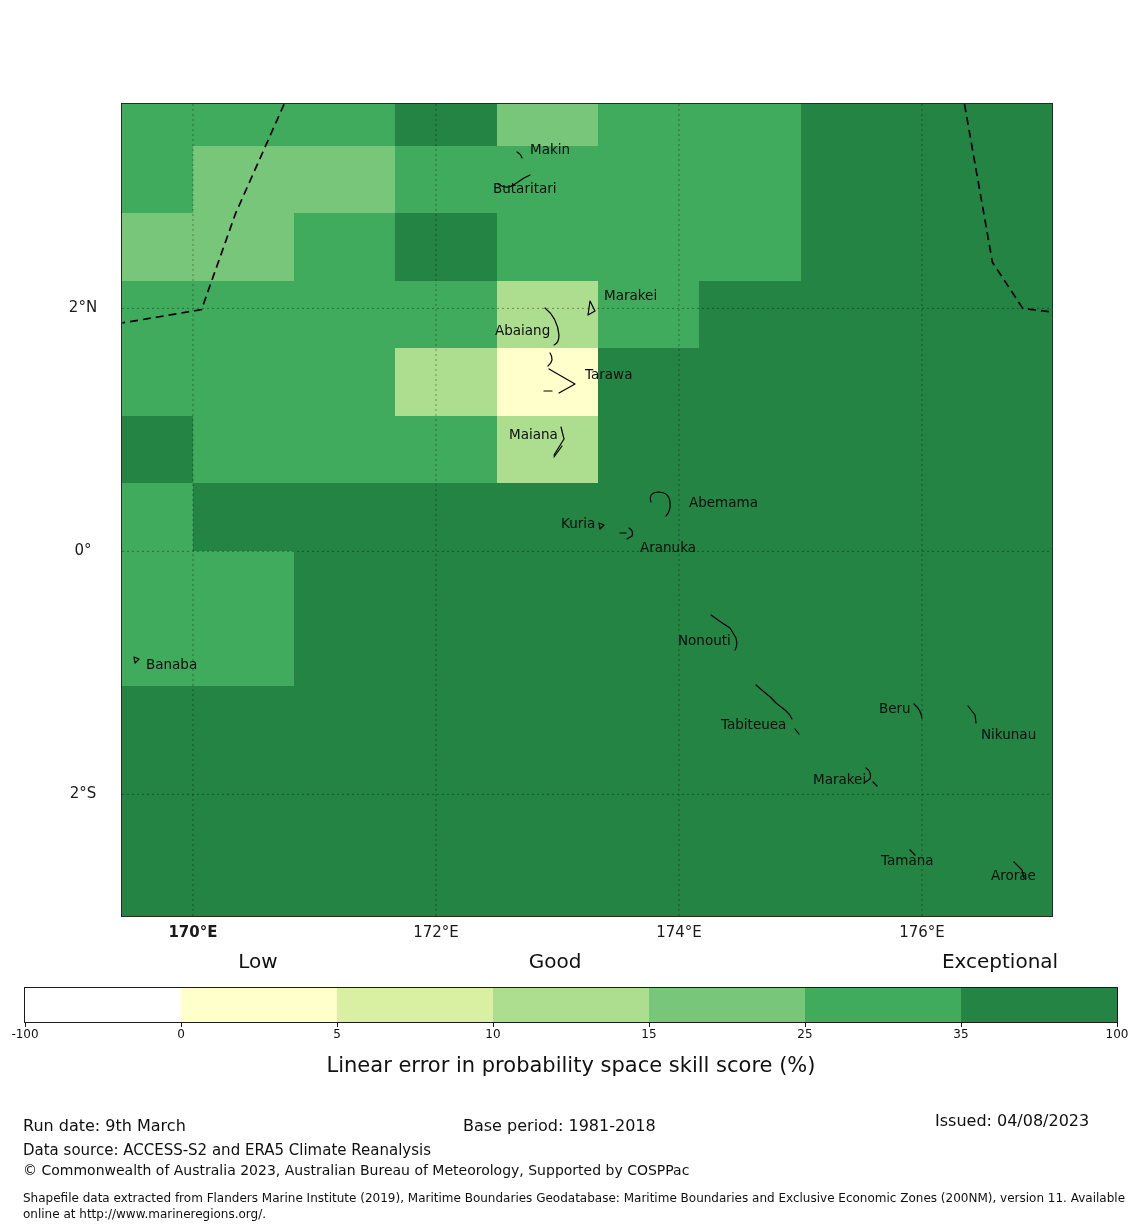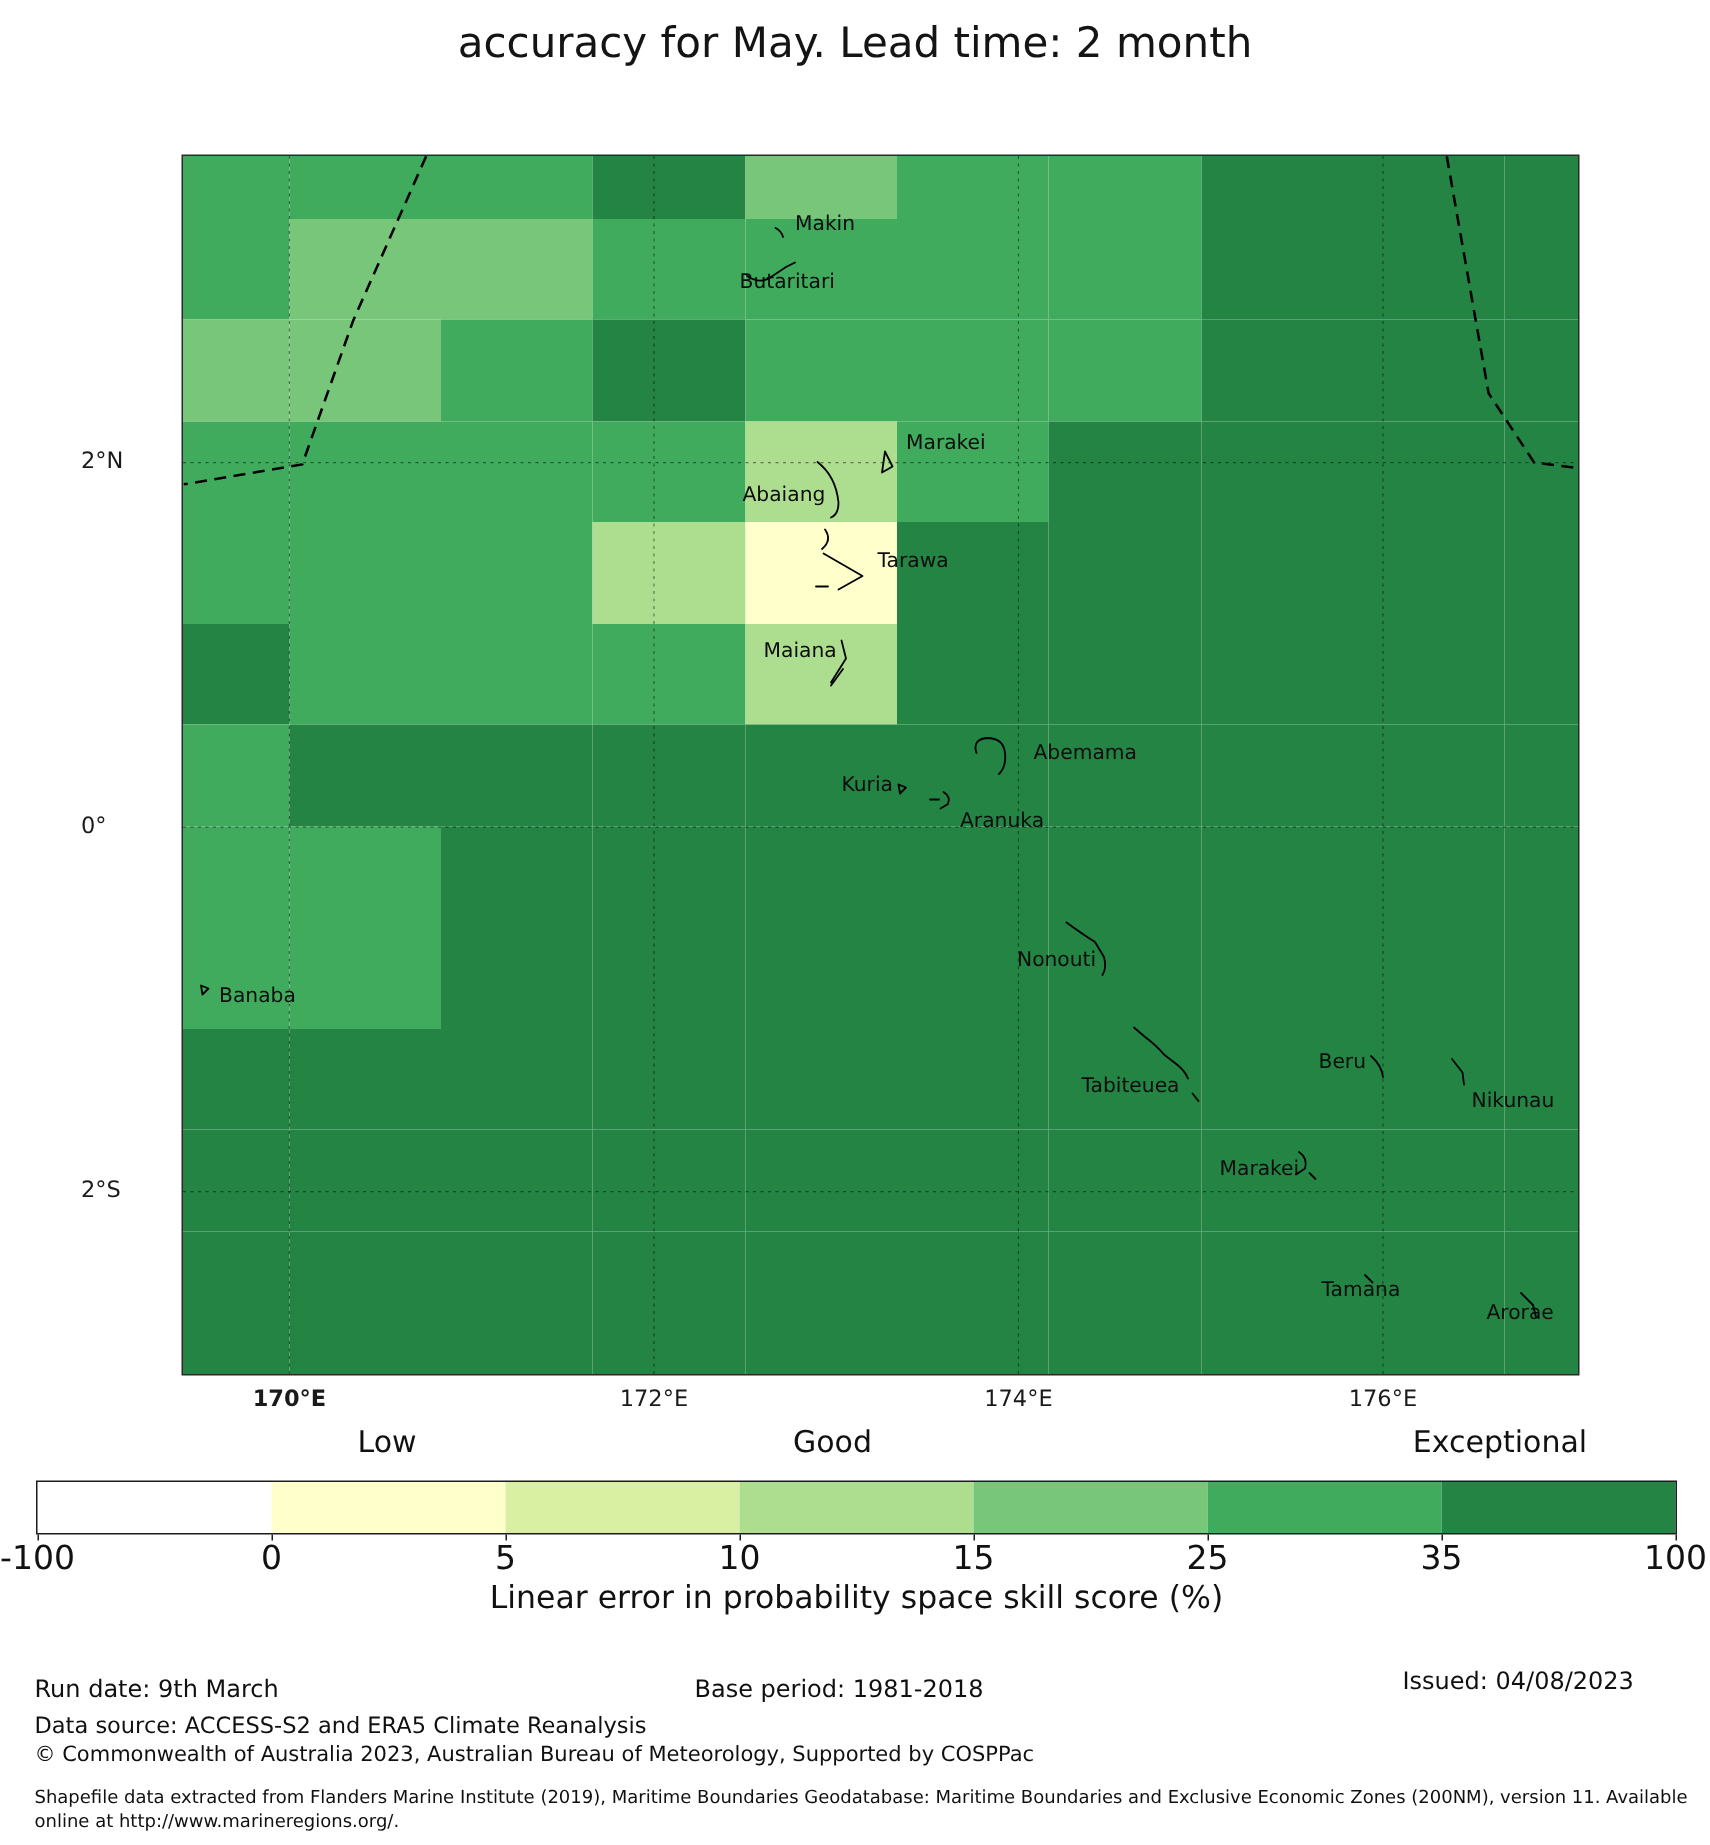--- a/index.html
+++ b/index.html
@@ -5,38 +5,37 @@
   html,body{margin:0;padding:0;background:#ffffff;}
   body{width:1140px;height:1230px;position:relative;overflow:hidden;
        font-family:"DejaVu Sans","Liberation Sans",sans-serif;color:#151515;}
   .abs{position:absolute;}
   .title{left:0;top:10px;width:1140px;text-align:center;font-size:28px;line-height:38px;color:#141414;}
   #map{left:122px;top:104px;width:930px;height:812px;outline:1px solid #2a2a2a;}
   #cells div{position:absolute;}
   #overlay{position:absolute;left:0;top:0;}
   .island-label{position:absolute;font-size:13.5px;color:#0d0d0d;white-space:nowrap;line-height:18px;}
   .xtick{position:absolute;top:923px;transform:translateX(-50%);font-size:15px;color:#1a1a1a;}
-  .ytick{position:absolute;width:58px;text-align:left;font-size:15px;color:#1a1a1a;}
+  .ytick{position:absolute;width:58px;text-align:center;font-size:15px;color:#1a1a1a;}
   .skillword{position:absolute;top:949px;transform:translateX(-50%);font-size:20px;color:#111;}
   #colorbar{left:25px;top:988px;width:1092px;height:34px;outline:1px solid #1c1c1c;display:flex;}
   #colorbar div{height:34px;}
   .cbtickmark{position:absolute;top:1023px;width:1px;height:4px;background:#1c1c1c;}
-  .cbticklabel{position:absolute;top:1027px;transform:translateX(-50%);font-size:22px;color:#111;}
+  .cbticklabel{position:absolute;top:1027px;transform:translateX(-50%);font-size:12px;color:#111;}
   .cblabel{left:0;top:1053px;width:1142px;text-align:center;font-size:21px;color:#111;}
   .foot{position:absolute;color:#101010;white-space:nowrap;}
   .f16{font-size:16px;}
   .f15{font-size:15px;}
   .f14{font-size:14px;}
   .f12{font-size:12px;}
 </style>
 </head>
 <body>
 
 <div class="abs title">
-  <div>accuracy for May. Lead time: 2 month</div>
 </div>
 
 <div class="abs" id="map">
   <div id="cells">
       <div style="left: 0px; top: 0px; width: 71px; height: 42px; background: rgb(65, 171, 93);"></div>
       <div style="left: 71px; top: 0px; width: 101px; height: 42px; background: rgb(65, 171, 93);"></div>
       <div style="left: 172px; top: 0px; width: 101px; height: 42px; background: rgb(65, 171, 93);"></div>
       <div style="left: 273px; top: 0px; width: 102px; height: 42px; background: rgb(35, 132, 67);"></div>
       <div style="left: 375px; top: 0px; width: 101px; height: 42px; background: rgb(120, 198, 121);"></div>
       <div style="left: 476px; top: 0px; width: 101px; height: 42px; background: rgb(65, 171, 93);"></div>

